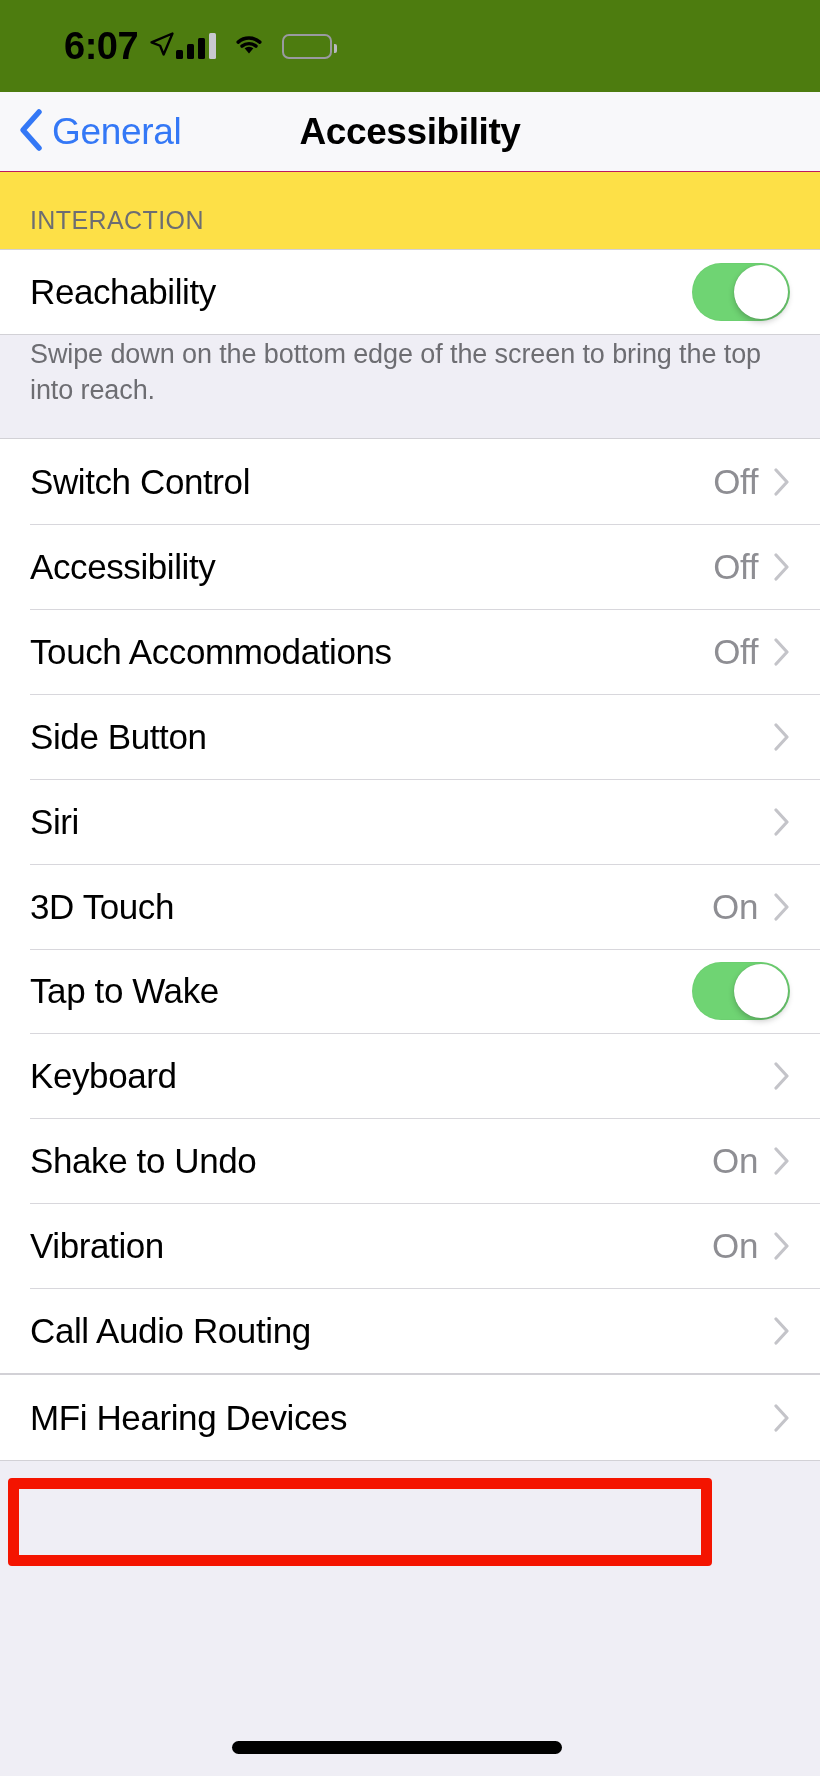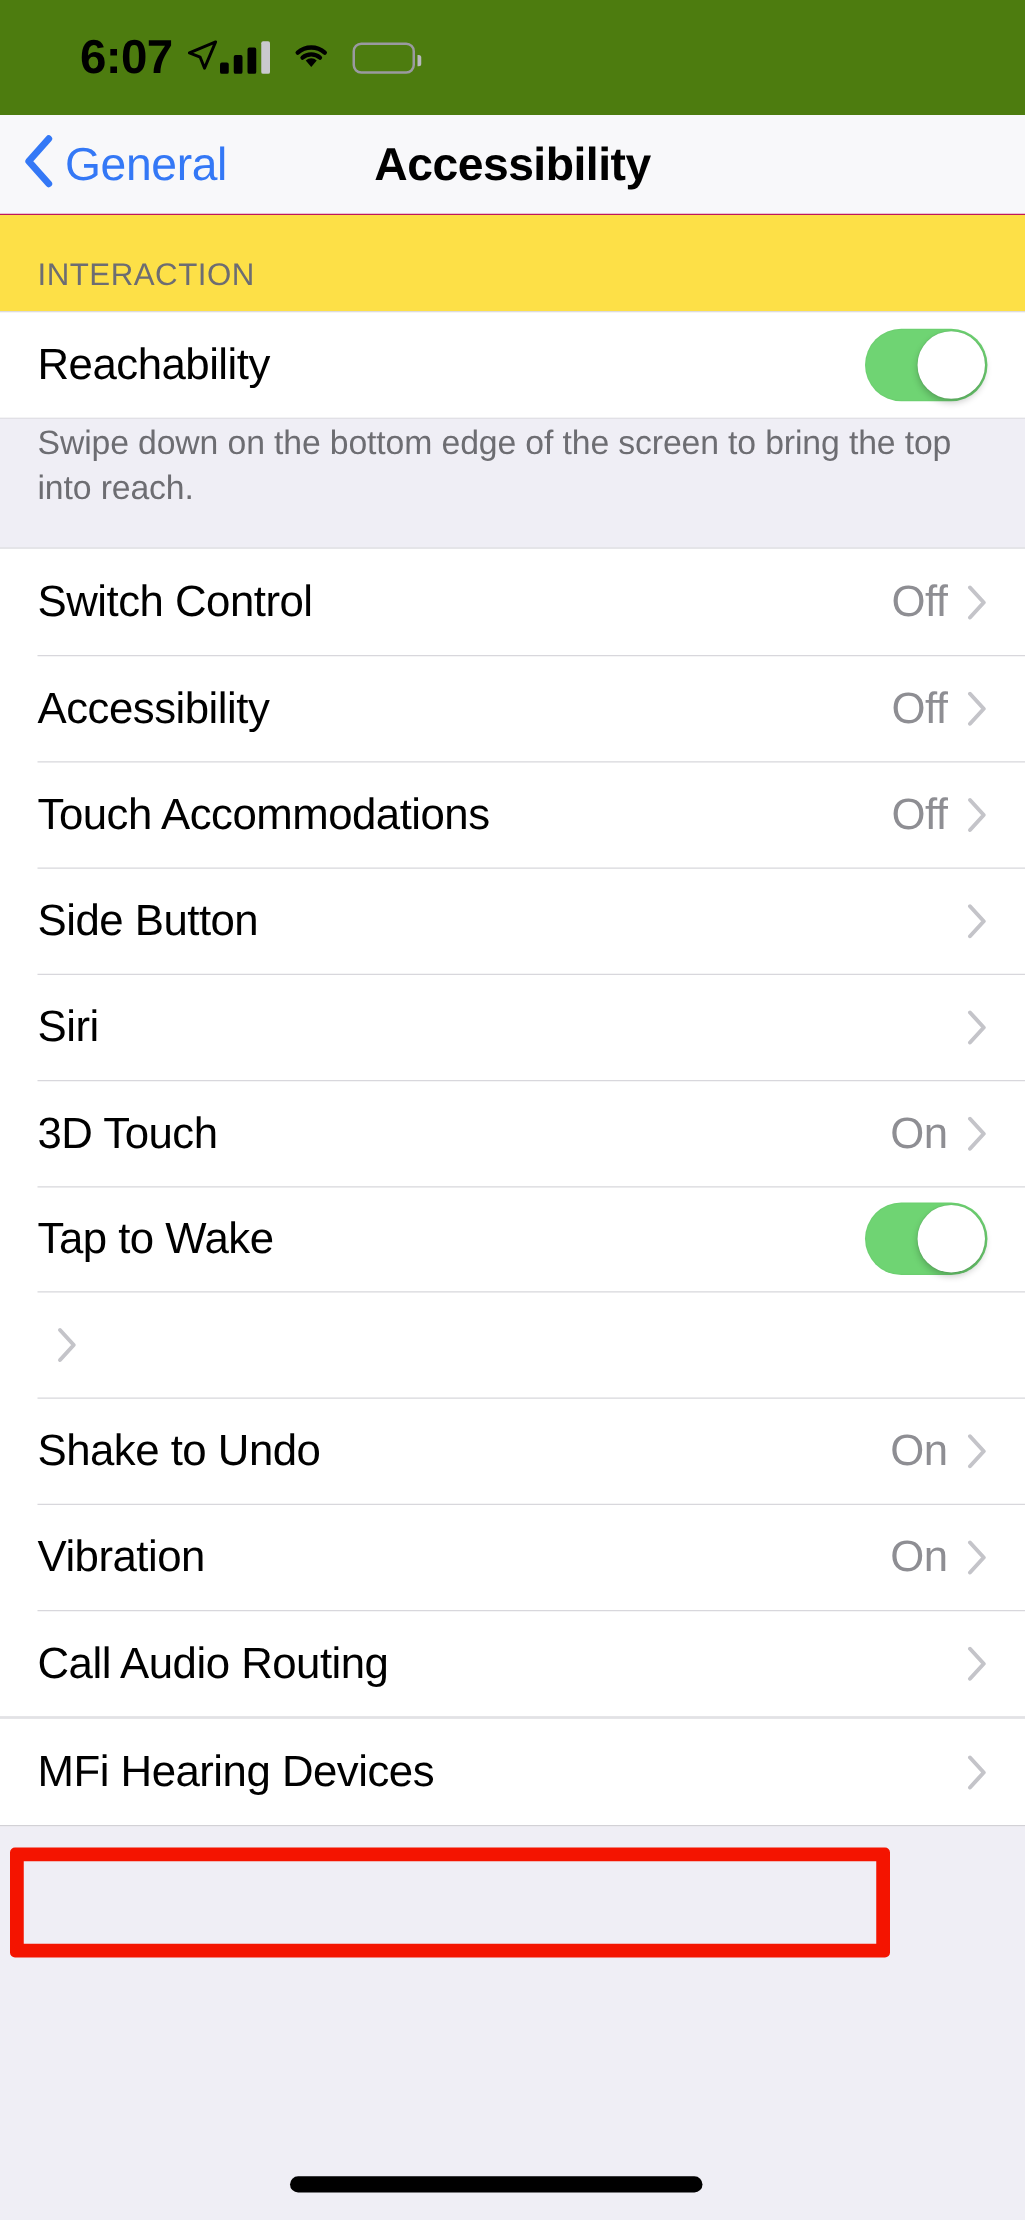--- a/index.html
+++ b/index.html
@@ -342,20 +342,21 @@
     </div>
 
     <div class="row has-switch">
       <span class="row-label">Tap to Wake</span>
       <span class="switch">
           <span class="knob"></span>
         </span>
     </div>
 
     <div class="row">
+      <span class="row-label">Keyboard</span>
       <span class="row-value"></span>
       <span class="chevron">
           <svg width="16" height="28" viewBox="0 0 16 28">
             <path d="M2 2l11 12L2 26" fill="none" stroke="#c4c4c9" stroke-width="3.2" stroke-linecap="round" stroke-linejoin="round"></path>
           </svg>
         </span>
     </div>
 
     <div class="row">
       <span class="row-label">Shake to Undo</span>

